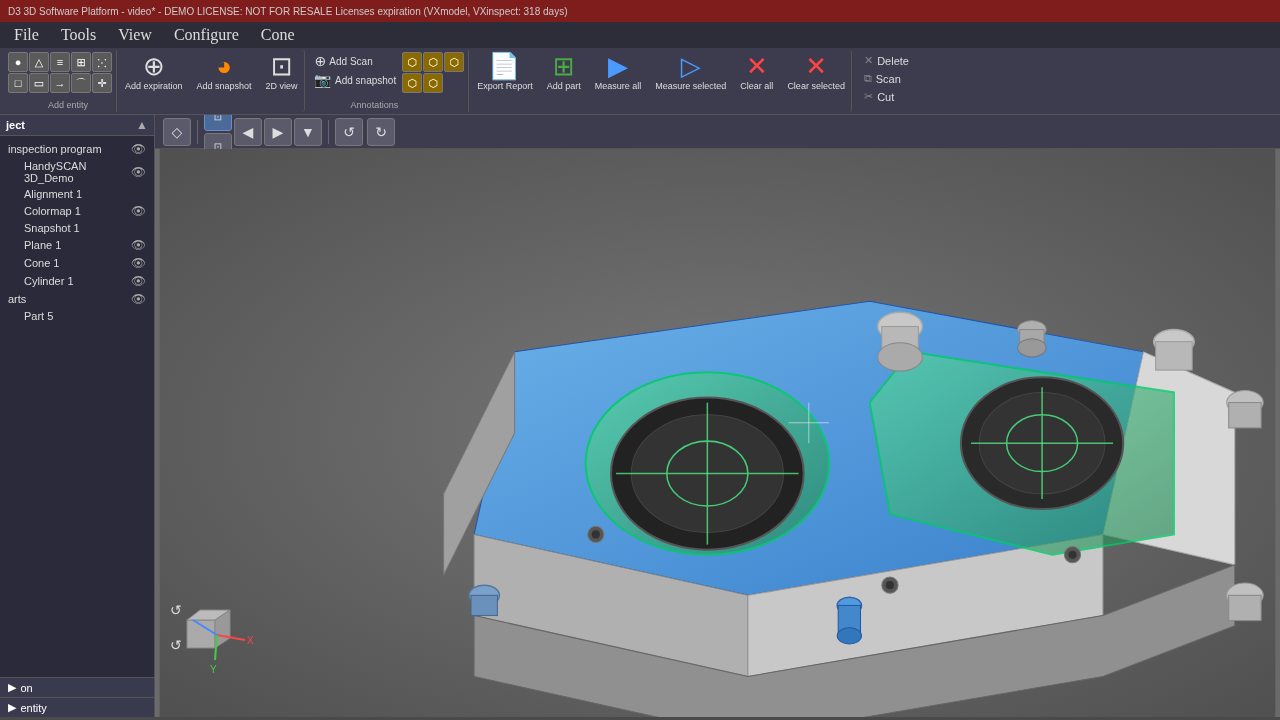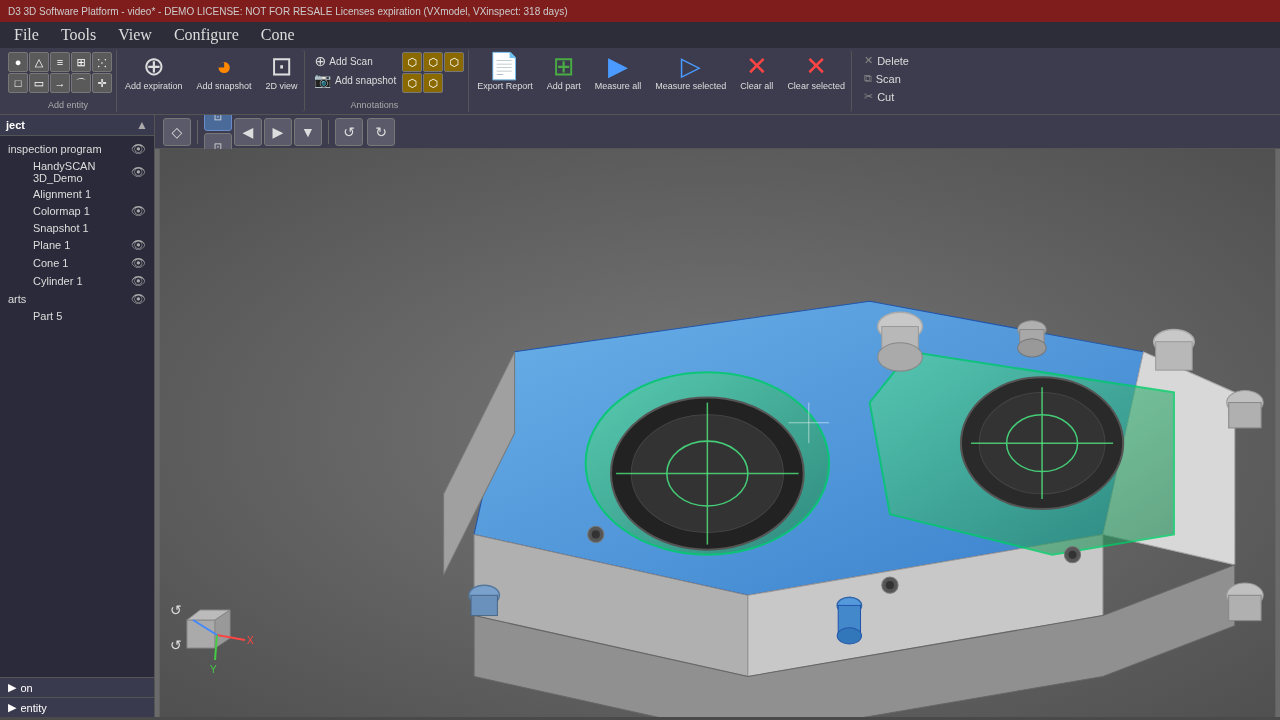--- a/index.html
+++ b/index.html
@@ -85,21 +85,21 @@
     }
     #left-panel-header {
       display: flex; align-items: center; justify-content: space-between;
       padding: 3px 6px; background: #3a3a4e; border-bottom: 1px solid #555;
       font-size: 11px; font-weight: bold;
     }
     .panel-close-btn { cursor: pointer; color: #aaa; font-size: 12px; }
     .tree-section { padding: 4px 0; flex: 1; overflow-y: auto; }
     .tree-item {
       display: flex; align-items: center; padding: 2px 8px; cursor: pointer;
-      font-size: 11px; color: #ddd; gap: 13px;
+      font-size: 11px; color: #ddd; gap: 4px;
     }
     .tree-item .eye-icon { margin-left: auto; cursor: pointer; color: #aaa; font-size: 12px; }
     .tree-item .indent { width: 12px; flex-shrink: 0; }
 
     
     .collapsible-header {
       display: flex; align-items: center; padding: 3px 8px;
       background: #3a3a4e; cursor: pointer; font-size: 11px;
       border-top: 1px solid #555;
     }

